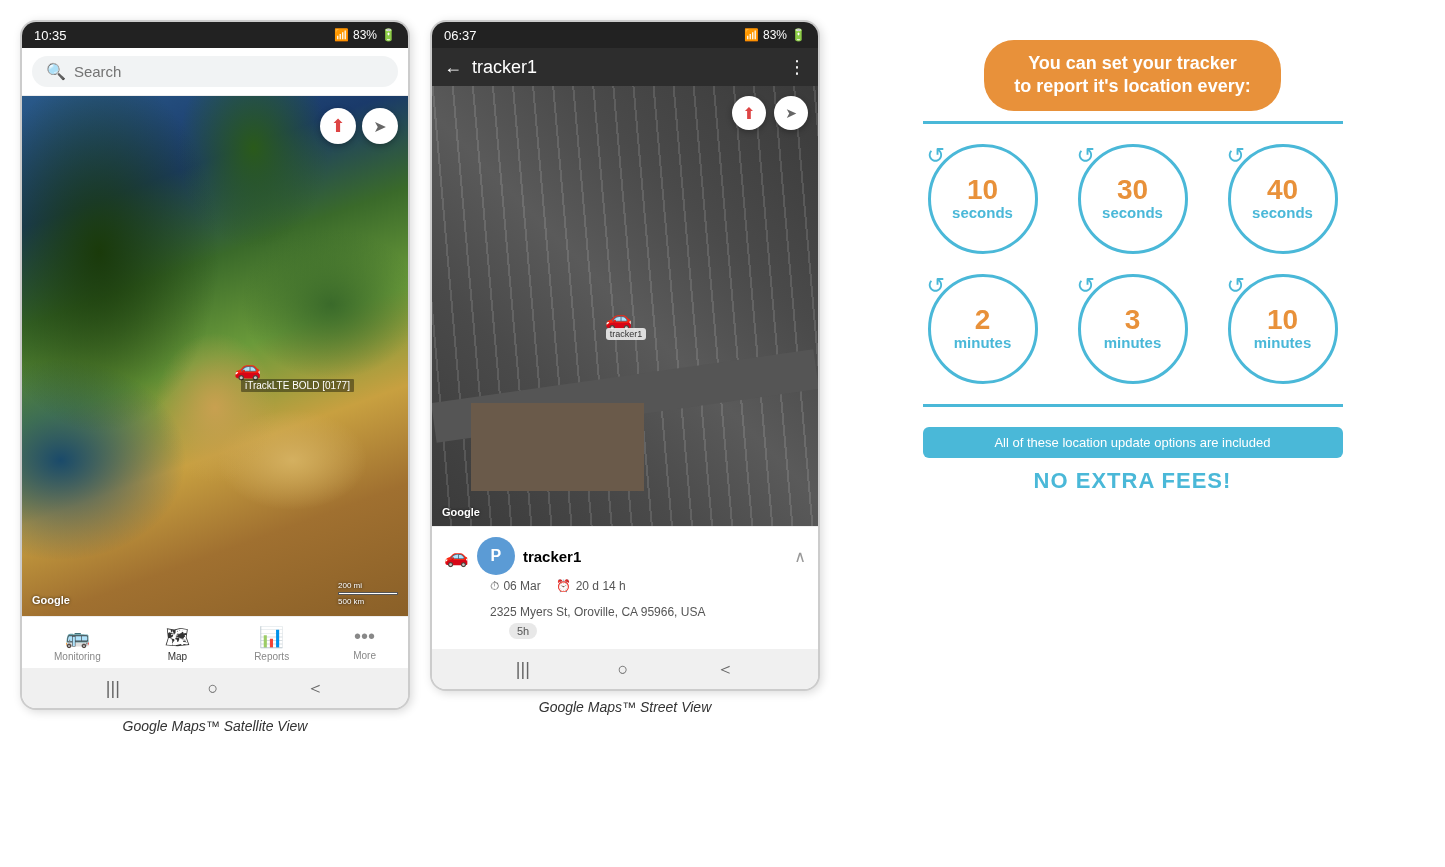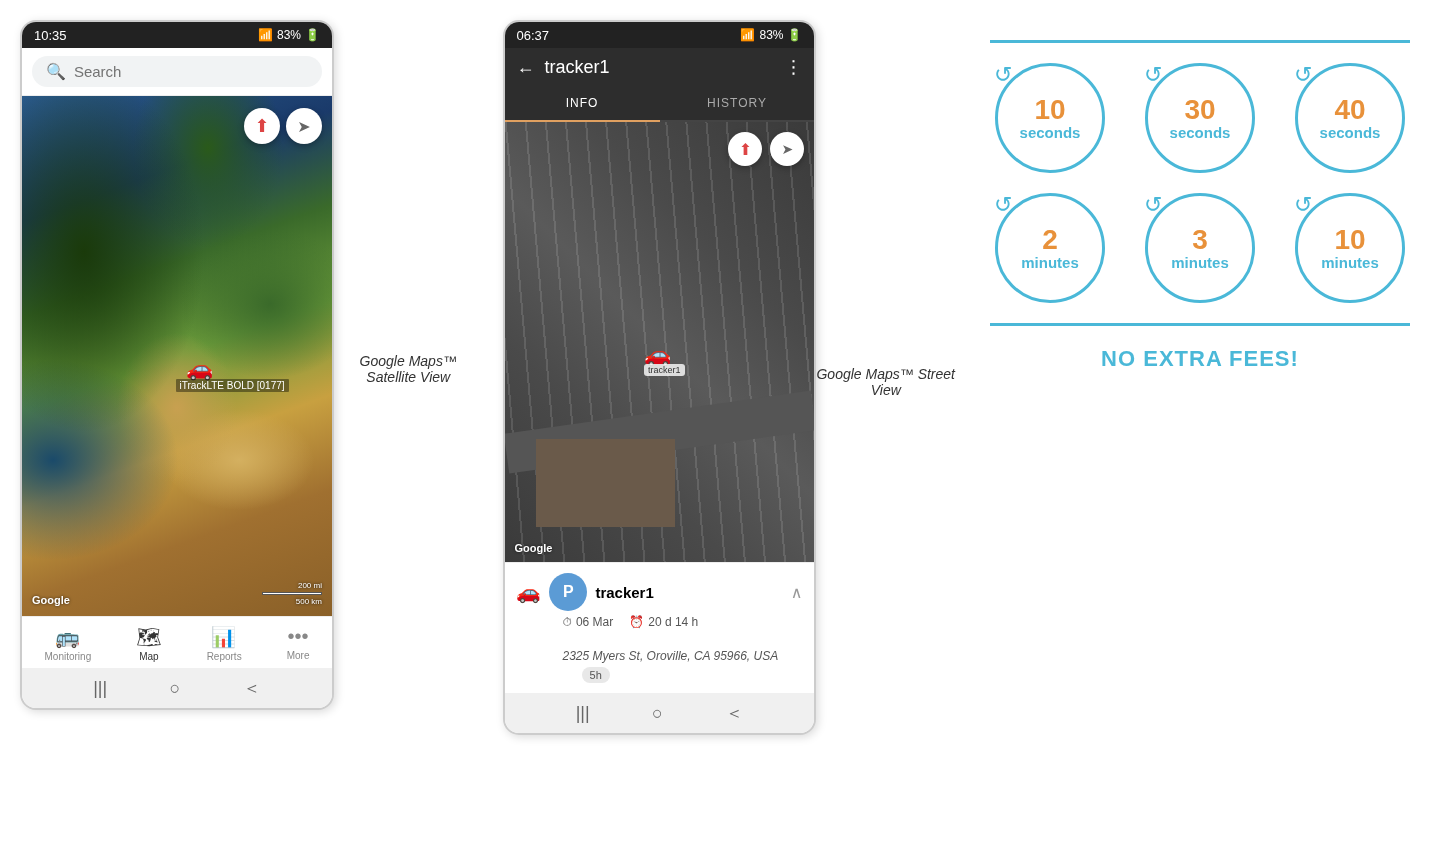--- a/index.html
+++ b/index.html
@@ -147,21 +147,21 @@
       background: rgba(0,0,0,0.4);
       padding: 1px 4px;
       border-radius: 1px;
     }
     .map-scale {
       position: absolute;
       bottom: 10px;
       right: 10px;
       display: flex;
       flex-direction: column;
-      align-items: flex-end;
+      align-items: flex-start;
       gap: 2px;
     }
     .scale-bar {
       width: 60px;
       height: 3px;
       background: #fff;
       border: 1px solid #555;
     }
     .scale-text {
       font-size: 8px;
@@ -398,22 +398,21 @@
     }
     .tracker-meta-item {
       display: flex;
       align-items: center;
       gap: 4px;
     }
     .tracker-address {
       font-size: 12px;
       color: #555;
       margin-left: 46px;
-      margin-top: 20px;
-      font-style: italic;
+      margin-top: 12px;
     }
     .badge-5h {
       background: #e8e8e8;
       border-radius: 10px;
       font-size: 11px;
       padding: 2px 8px;
       color: #555;
       margin-left: 65px;
       margin-top: 4px;
       display: inline-block;
@@ -506,21 +505,21 @@
       font-size: 22px;
       font-weight: bold;
       color: #4ab8d8;
       text-align: center;
       letter-spacing: 1px;
     }
 
     
     .phone-wrapper {
       display: flex;
-      flex-direction: row;
+      flex-direction: column;
       align-items: center;
     }
   </style>
 </head>
 <body>
 
 <div class="phone-wrapper">
   <div class="phone-mockup">
 
     <div class="phone-status-bar">
@@ -596,28 +595,20 @@
         <span>🔋</span>
       </div>
     </div>
 
     <div class="phone2-header">
       <span class="back-arrow">←</span>
       <span class="tracker-title">tracker1</span>
       <span class="menu-dots">⋮</span>
     </div>
 
-    <div class="phone2-tabs">
-      <div class="tab-item active">
-        <span>INFO</span>
-      </div>
-      <div class="tab-item">
-        <span>HISTORY</span>
-      </div>
-    </div>
 
     <div class="map-aerial">
       <div class="aerial-bg"></div>
       <div class="parking-lines"></div>
       <div class="road-h"></div>
       <div class="building"></div>
       <div class="red-car">🚗</div>
       <div class="tracker1-label-map">tracker1</div>
       <div class="compass-btn2">
         <span style="color:#d44;">⬆</span>
@@ -654,20 +645,23 @@
     <div class="phone-home-bar">
       <span>|||</span>
       <span>○</span>
       <span>＜</span>
     </div>
   </div>
   <div class="caption">Google Maps™ Street View</div>
 </div>
 
 <div class="info-panel">
+  <div class="info-headline-box">
+    <span>You can set your tracker<br>to report it's location every:</span>
+  </div>
   <div class="blue-line"></div>
 
   <div class="circles-grid">
 
     <div class="interval-circle">
       <div class="circle-outer">
         <span class="circle-arrow">↺</span>
         <span class="circle-number">10</span>
         <span class="circle-unit">seconds</span>
       </div>
@@ -704,14 +698,17 @@
     <div class="interval-circle">
       <div class="circle-outer">
         <span class="circle-arrow">↺</span>
         <span class="circle-number">10</span>
         <span class="circle-unit">minutes</span>
       </div>
     </div>
   </div>
 
   <div class="blue-line"></div>
+  <div class="included-box">
+    <span>All of these location update options are included</span>
+  </div>
   <div class="no-fees-text">NO EXTRA FEES!</div>
 </div>
 
 </body></html>

